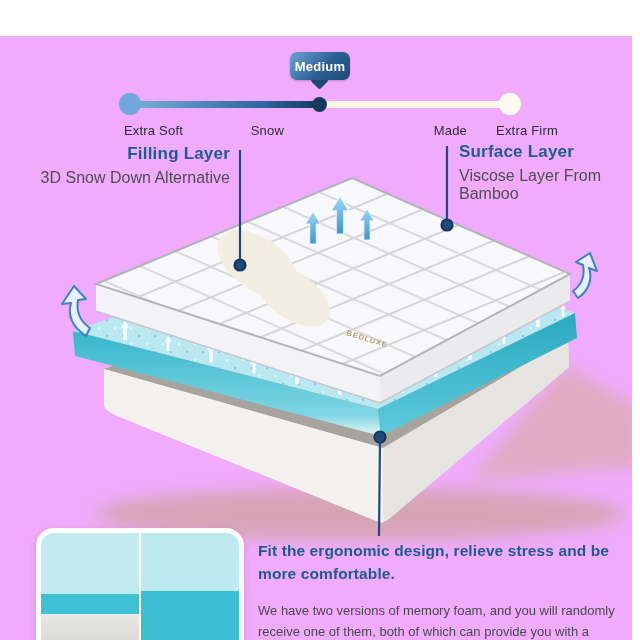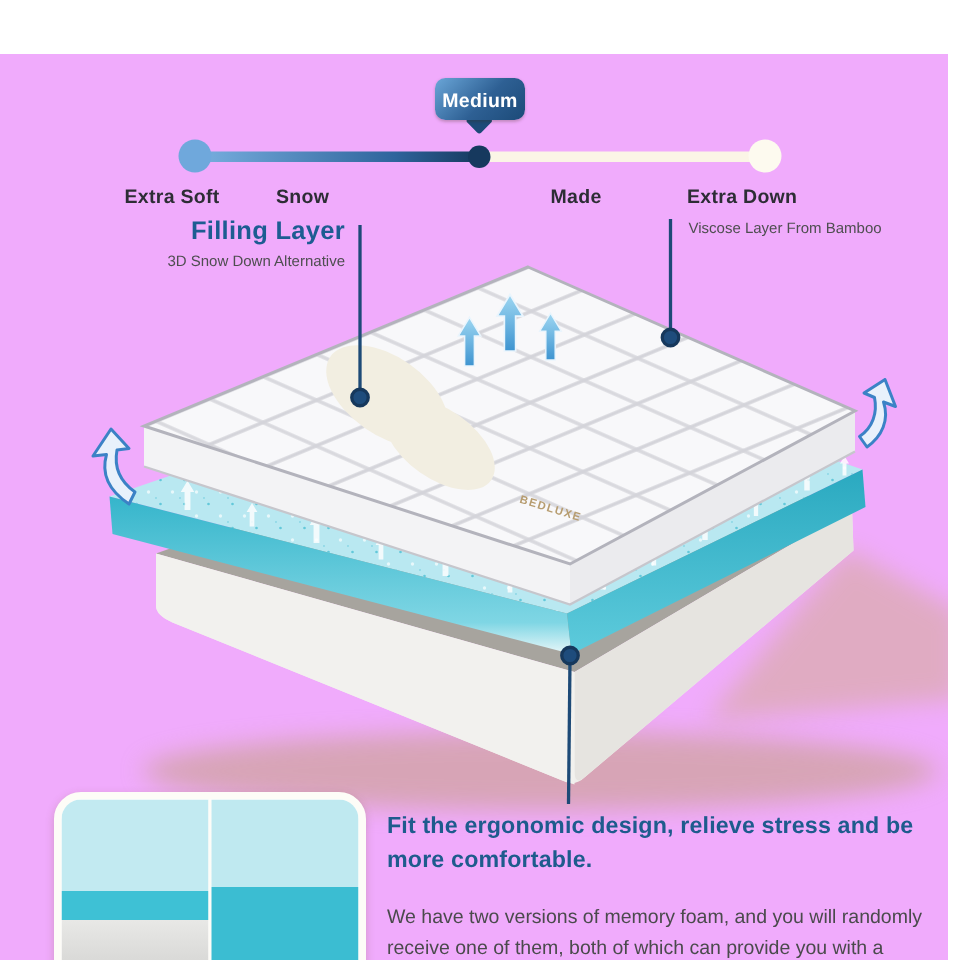--- a/index.html
+++ b/index.html
@@ -13,28 +13,28 @@
     letter-spacing:.2px;z-index:4;box-shadow:0 1px 2px rgba(60,40,10,.25);}
   .badge-tail{position:absolute;left:313px;top:38px;width:13px;height:13px;border-radius:2px;
     background:#1c4a78;transform:rotate(45deg);z-index:3;}
   .track-a{position:absolute;left:130px;top:65px;width:190px;height:7px;border-radius:4px;
     background:linear-gradient(90deg,#79b0e0,#2f649c 70%,#16395e);z-index:2;}
   .track-b{position:absolute;left:320px;top:65px;width:190px;height:7px;border-radius:4px;background:#fbf5e6;z-index:1;}
   .dot{position:absolute;border-radius:50%;z-index:3;}
   .dot-left{left:119px;top:57px;width:22px;height:22px;background:#6fa8dc;}
   .dot-mid{left:312px;top:61px;width:15px;height:15px;background:#16395e;}
   .dot-right{left:499px;top:57px;width:22px;height:22px;background:#fdfaef;}
-  .scale-label{position:absolute;top:87px;width:100px;text-align:left;
-    font-size:13px;font-weight:bold;color:#2d2d35;letter-spacing:.2px;}
+  .scale-label{position:absolute;top:87px;width:100px;text-align:right;
+    font-size:13px;font-weight:normal;color:#2d2d35;letter-spacing:.2px;}
   .lab-0{left:83px;} .lab-1{left:184px;} .lab-2{left:367px;} .lab-3{left:458px;}
 
   
   .callout{position:absolute;z-index:5;}
   .callout .title{font-size:17px;font-weight:bold;color:#1d5c92;letter-spacing:.2px;}
-  .callout .sub{font-size:10px;color:#4e4e50;margin-top:5px;}
+  .callout .sub{font-size:16px;color:#4e4e50;margin-top:5px;}
   .co-filling{left:40px;top:108px;width:190px;text-align:right;}
   .co-surface{left:459px;top:106px;width:180px;text-align:left;}
 
   
   .art{position:absolute;left:0;top:0;width:640px;height:640px;z-index:2;}
 
   
   .inset{position:absolute;left:36px;top:492px;width:208px;height:142px;border:5px solid #fdfcf7;
     border-radius:18px;overflow:hidden;box-sizing:border-box;background:#fff;
     box-shadow:0 2px 6px rgba(120,90,40,.25);z-index:5;display:flex;}
@@ -57,28 +57,29 @@
     <div class="badge">Medium</div>
     <div class="badge-tail"></div>
     <div class="track-a"></div>
     <div class="track-b"></div>
     <div class="dot dot-left"></div>
     <div class="dot dot-mid"></div>
     <div class="dot dot-right"></div>
     <span class="scale-label lab-0">Extra Soft</span>
     <span class="scale-label lab-1">Snow</span>
     <span class="scale-label lab-2">Made</span>
-    <span class="scale-label lab-3">Extra Down</span>
+    <span class="scale-label lab-3">Extra Firm</span>
   </div>
 
   <div class="callout co-filling">
     <div class="title">Filling Layer</div>
     <div class="sub">3D Snow Down Alternative</div>
   </div>
   <div class="callout co-surface">
+    <div class="title">Surface Layer</div>
     <div class="sub">Viscose Layer From Bamboo</div>
   </div>
 
   <svg class="art" viewBox="0 0 640 640">
     <defs>
       <filter id="blur8" x="-40%" y="-40%" width="180%" height="180%">
           <feGaussianBlur stdDeviation="8"></feGaussianBlur>
         </filter>
       <linearGradient id="tealL" x1="0" y1="0" x2="0" y2="1">
         <stop offset="0" stop-color="#35b5cb"></stop>

